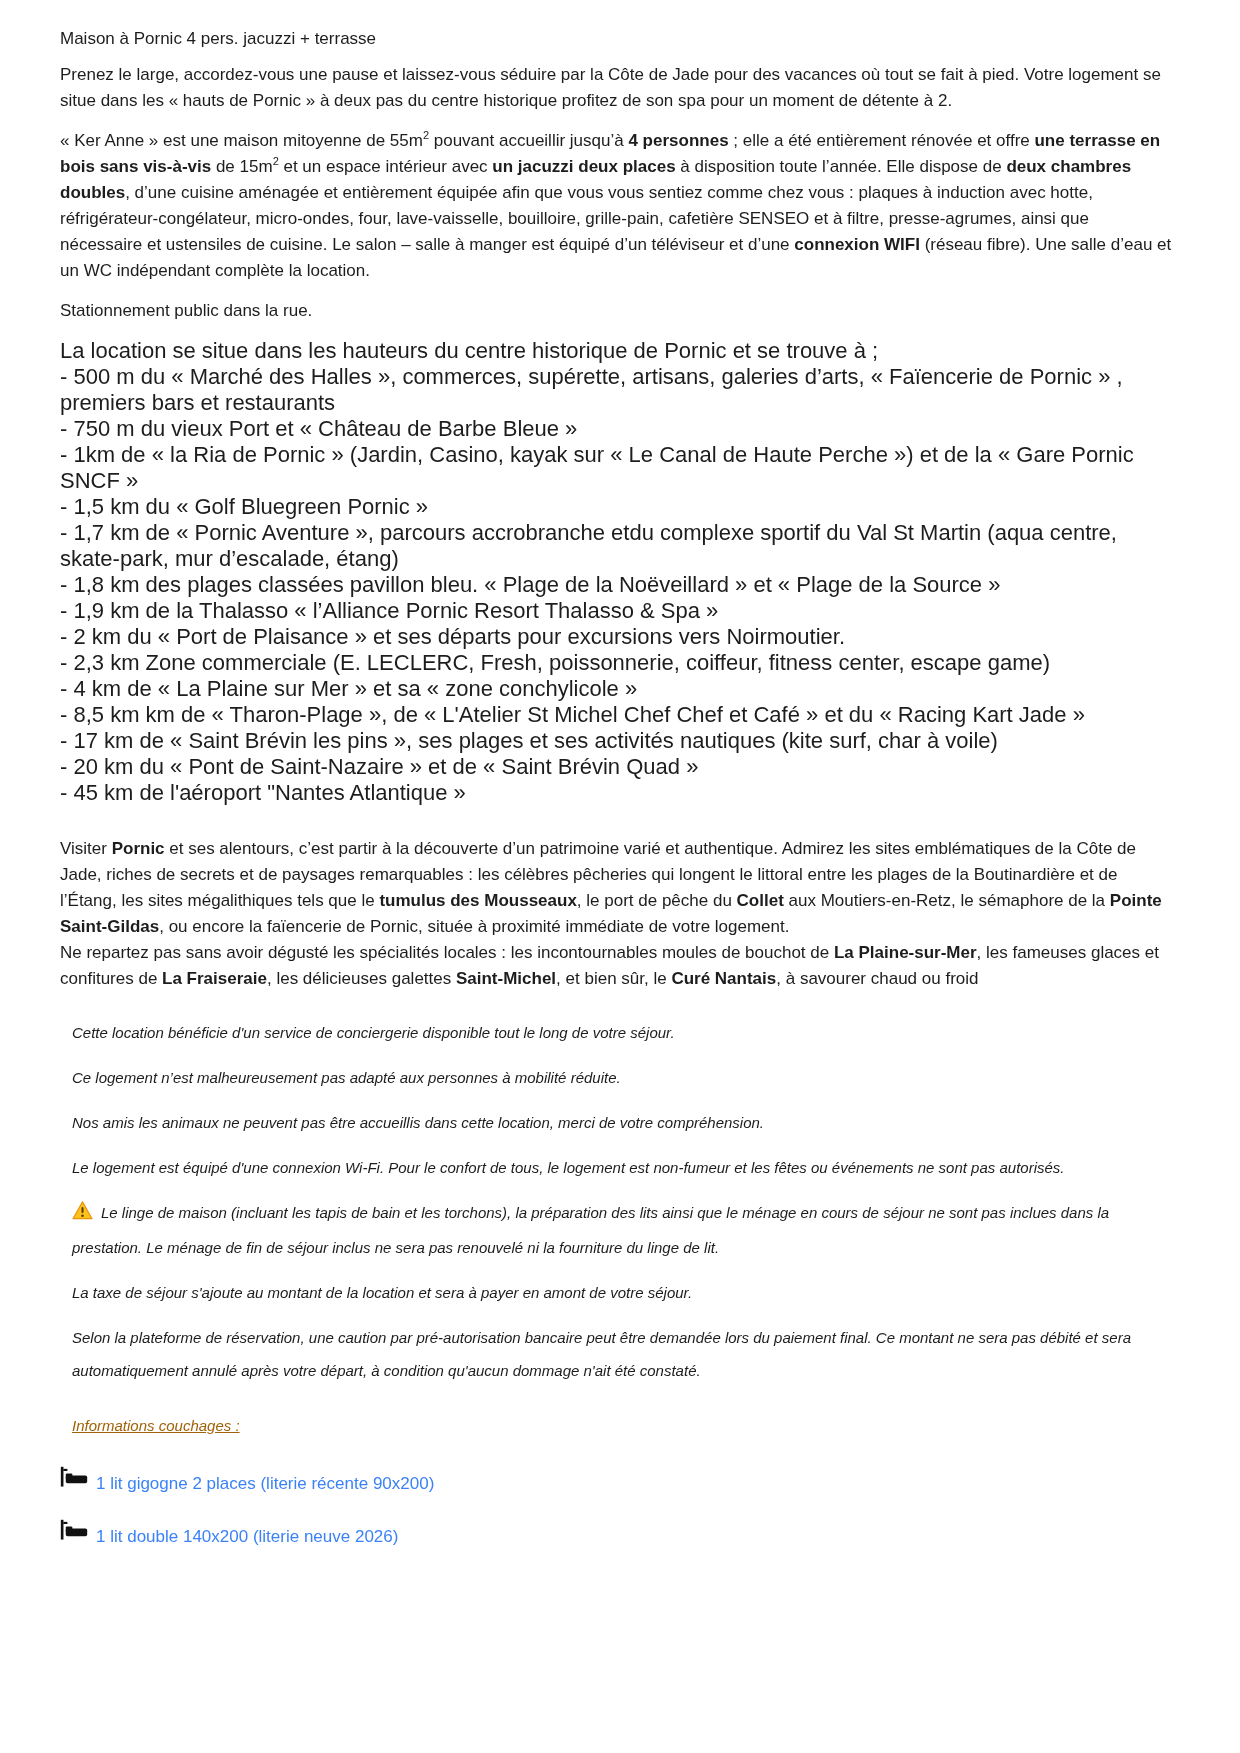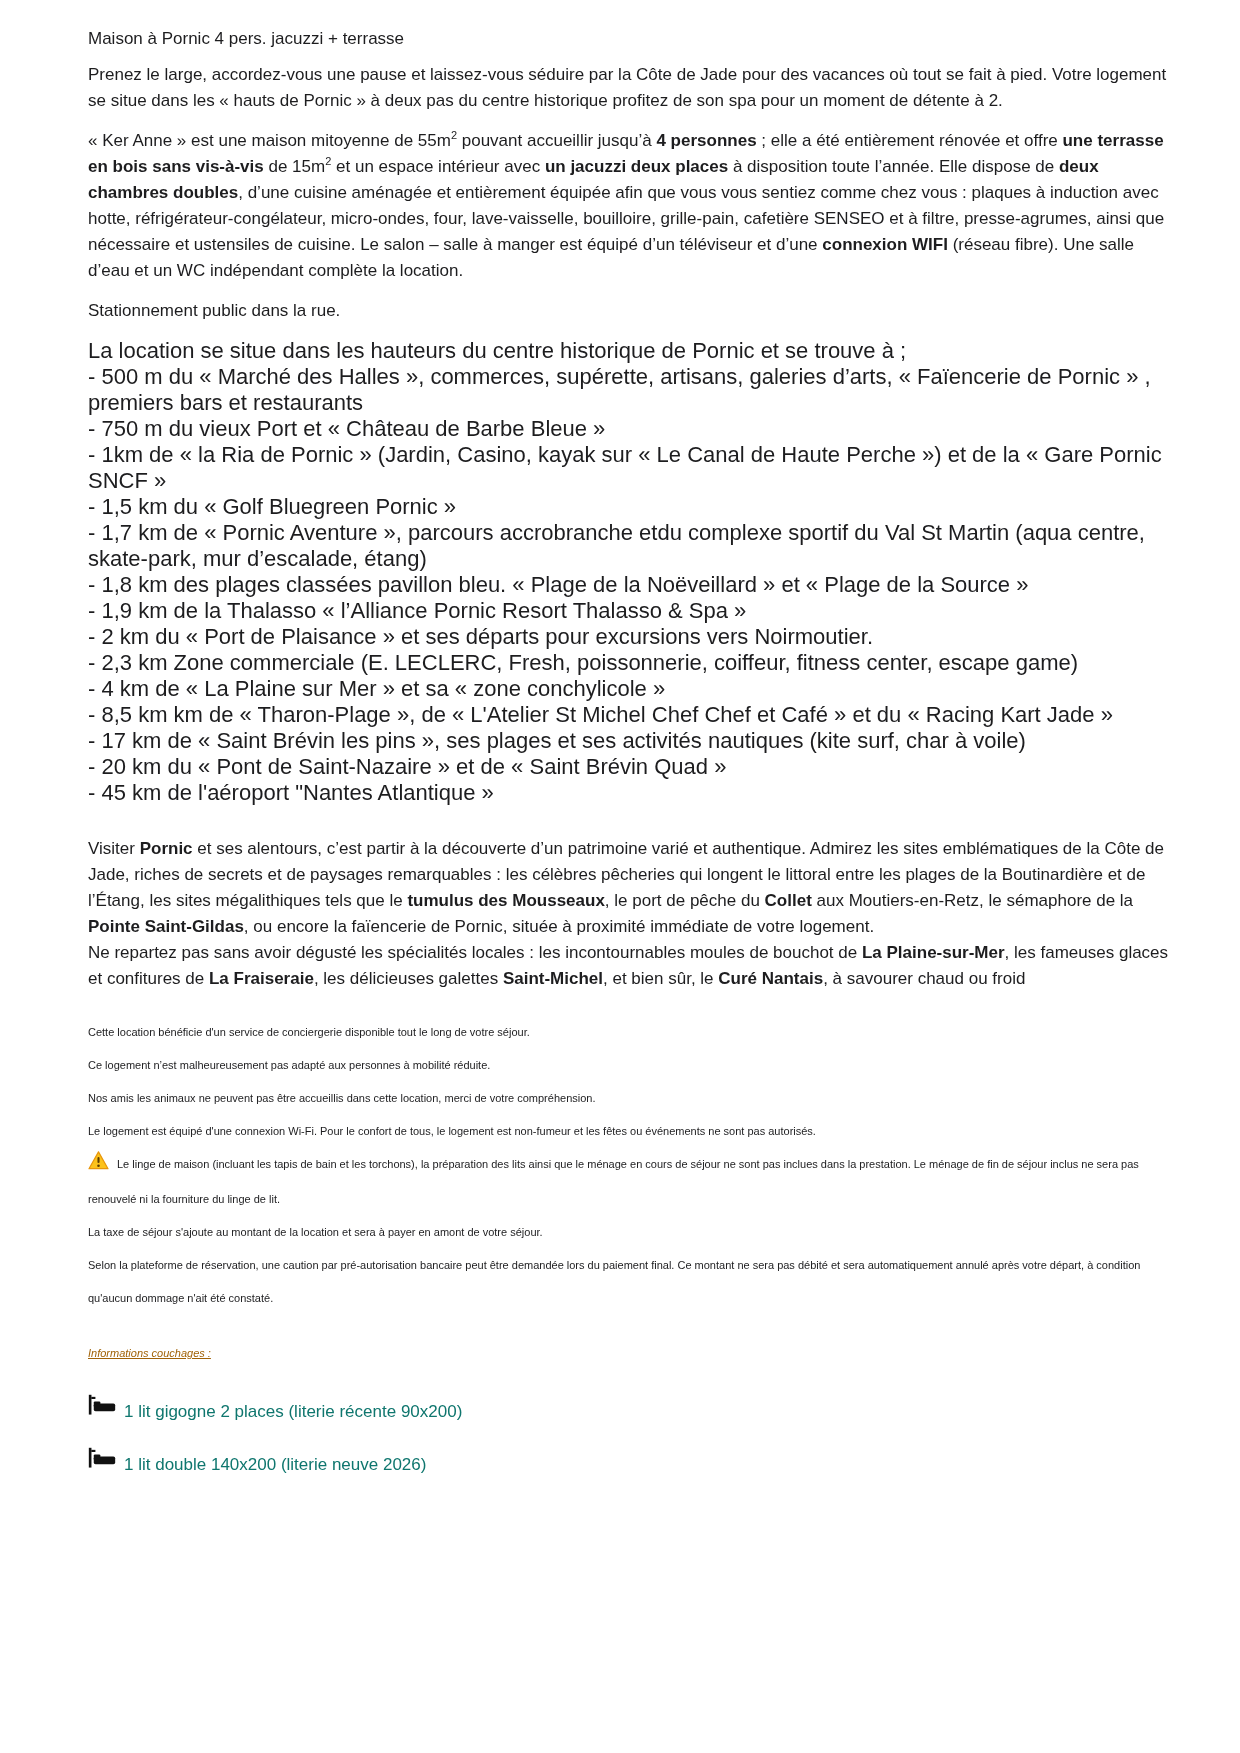--- a/index.html
+++ b/index.html
@@ -4,21 +4,21 @@
 <style>
   html, body {
     margin: 0;
     padding: 0;
     background: #ffffff;
   }
   .page {
     width: 1240px;
     min-height: 1753px;
     box-sizing: border-box;
-    padding: 26px 66px 60px 88px;
+    padding: 26px 66px 60px 60px;
     background: #ffffff;
     color: #1d1d1f;
     font-family: "Liberation Sans", "DejaVu Sans", sans-serif;
   }
   .title {
     font-size: 17px;
     font-weight: 400;
     margin: 0 0 10px 0;
     line-height: 26px;
   }
@@ -33,23 +33,24 @@
     margin: 0;
   }
   sup {
     font-size: 11px;
     line-height: 0;
   }
   .lower {
     margin-top: 24px;
   }
   .lower p, .lower .cond-line {
-    font-size: 11px;
+    font-size: 15px;
     line-height: 33px;
-    margin: 0;
+    margin: 12px;
+    font-style: italic;
   }
   .visit-gap { height: 16px; }
   .warning-para {
     font-size: 17.5px;
     line-height: 33px;
     margin: 0;
   }
   .warning-icon-wrap {
     display: inline-block;
     vertical-align: -2px;
@@ -67,21 +68,21 @@
     color: #a16207;
     font-style: italic;
     text-decoration: underline;
     font-size: 17.5px;
   }
   .bed-row {
     display: flex;
     align-items: flex-end;
     gap: 8px;
     margin-top: 24px;
-    color: #0f766e;
+    color: #3b82f6;
     font-size: 17px;
     line-height: 22px;
   }
   .bed-icon {
     flex: 0 0 auto;
     display: inline-block;
   }
   .b { font-weight: 700; }
 </style>
 </head>

